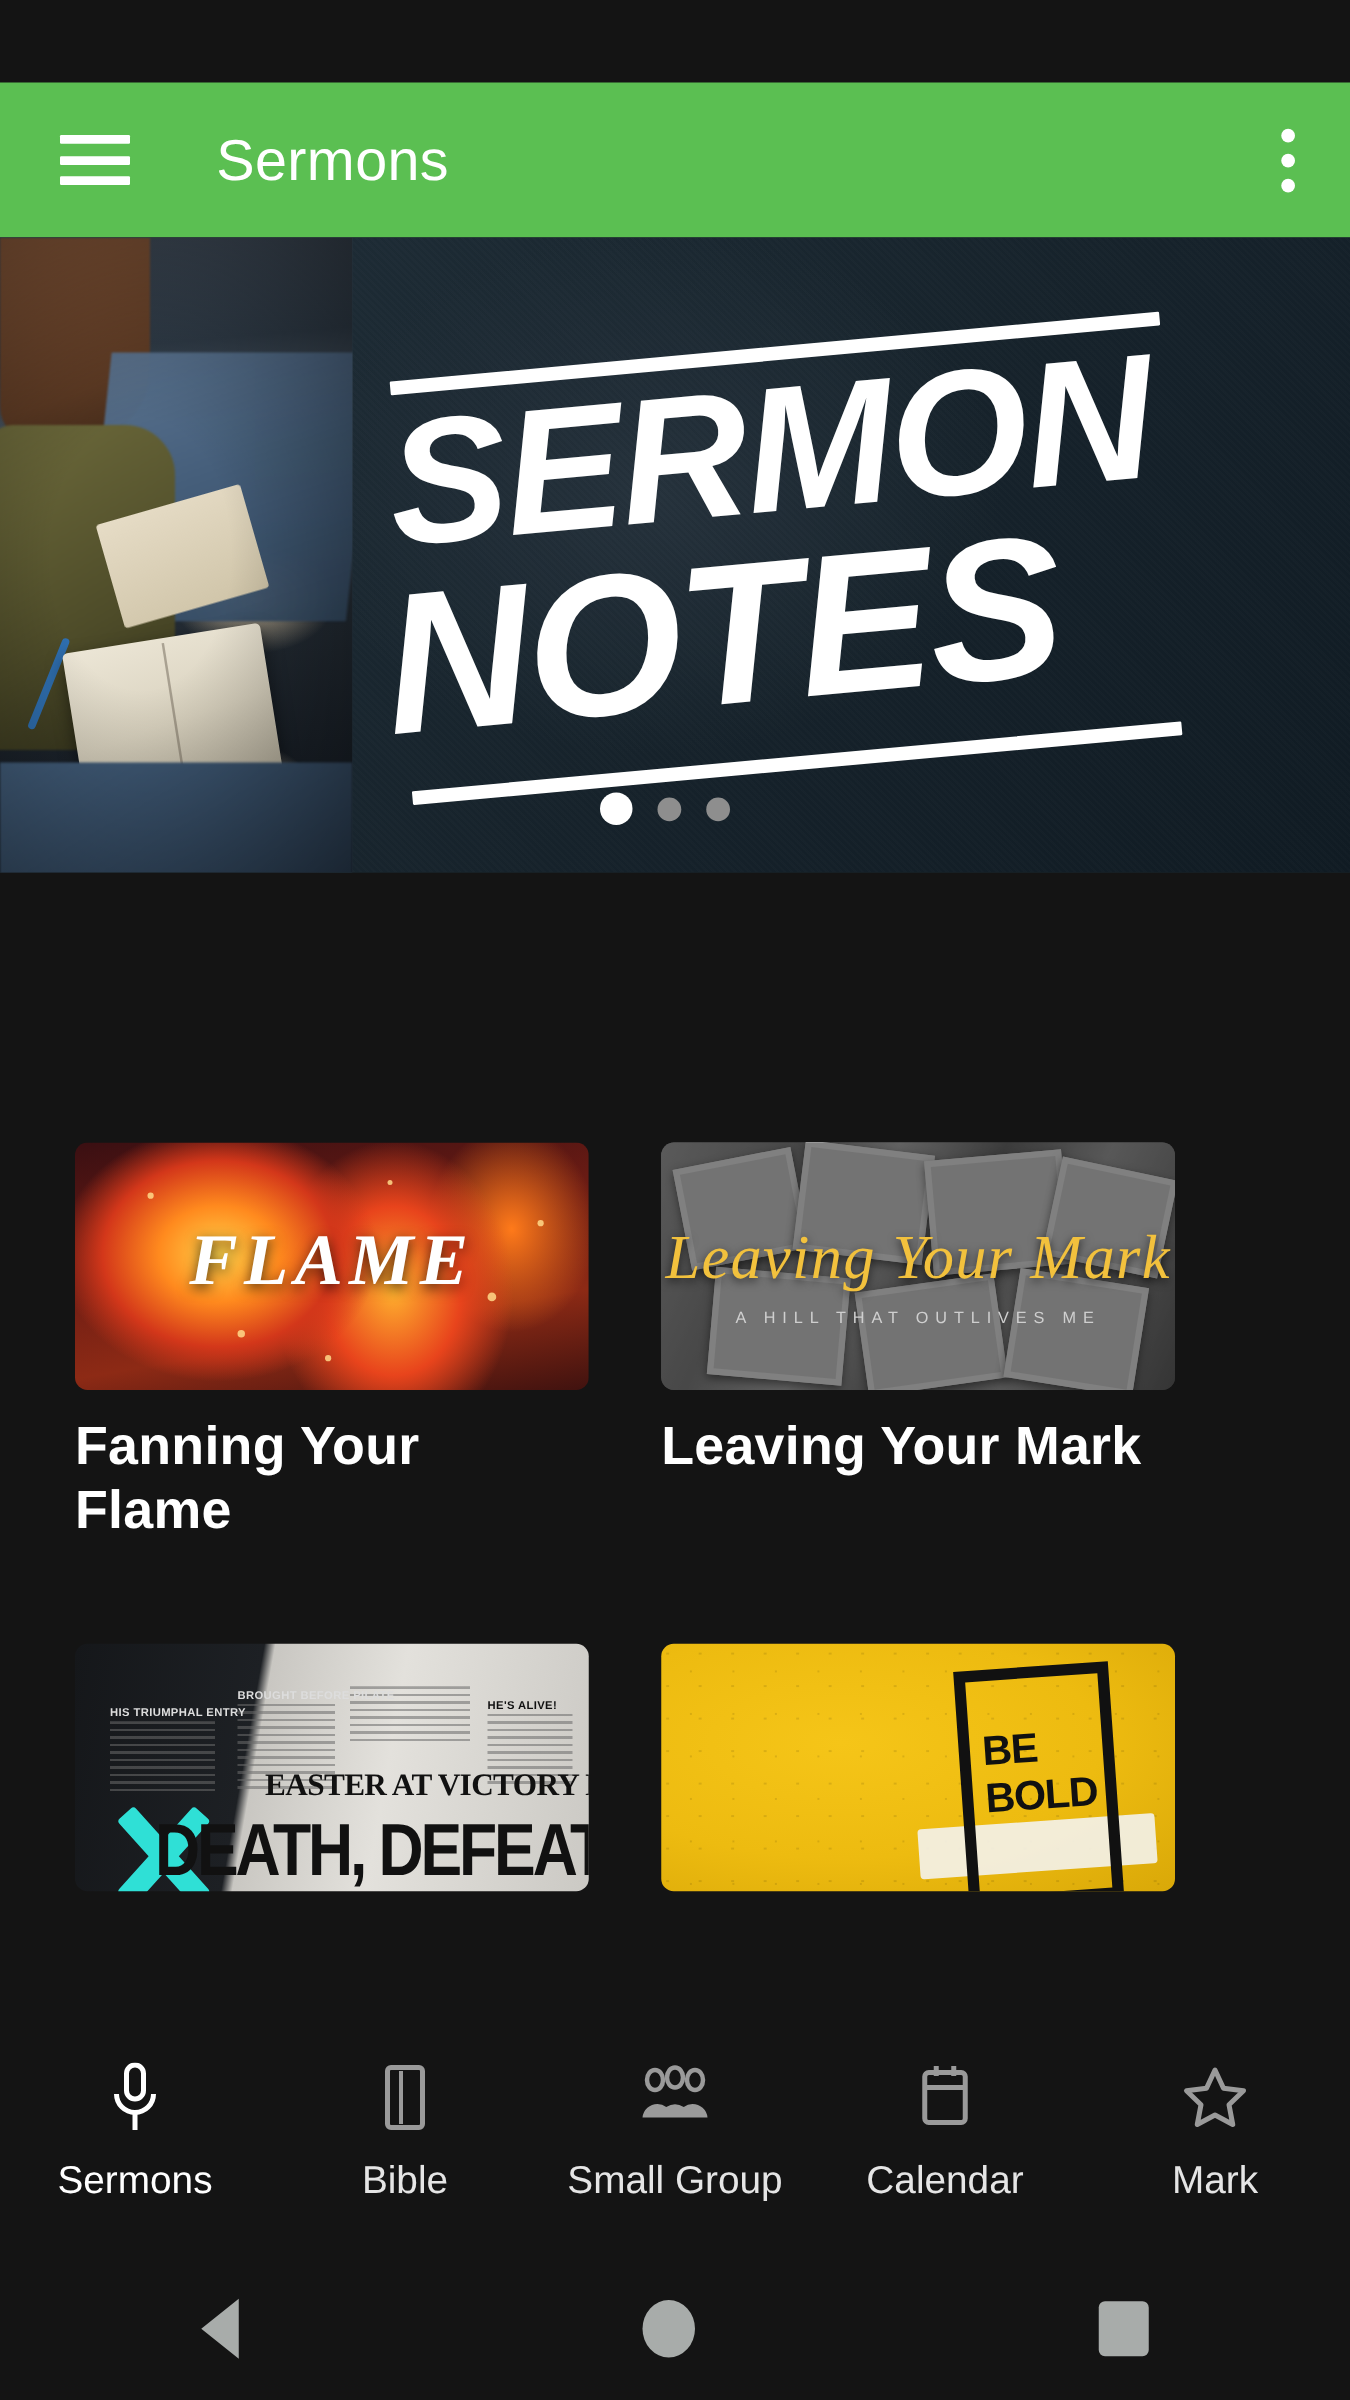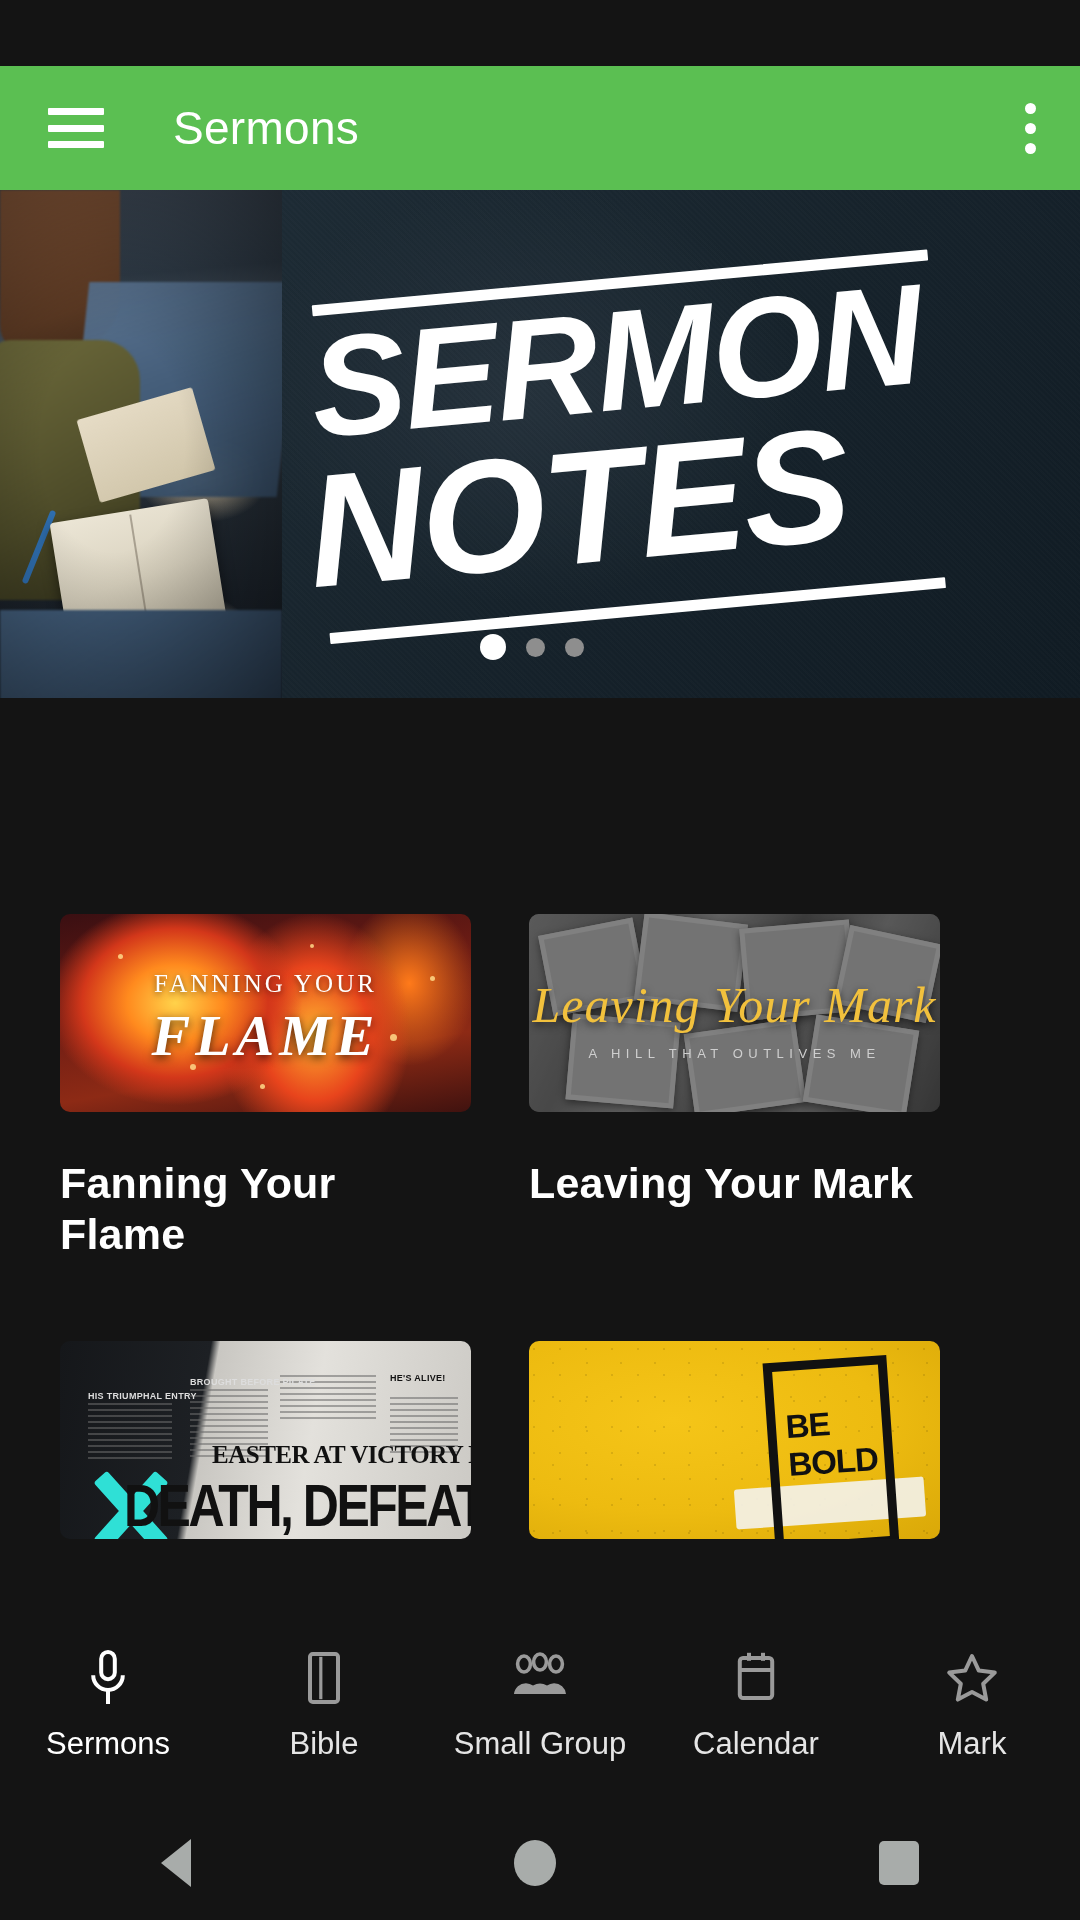--- a/index.html
+++ b/index.html
@@ -78,21 +78,21 @@
   .dot { border-radius:50%; }
   .dot-active { width:26px; height:26px; background:#fff; }
   .dot-idle { width:19px; height:19px; background:#8e8e8e; }
 
   
   .grid { position:absolute; top:698px; left:0; width:1080px; height:930px; padding:0 60px; overflow:hidden; }
   .row { display:flex; gap:58px; }
   .row1 { margin-top:216px; }
   .card { width:411px; cursor:pointer; }
   .thumb { width:411px; height:198px; border-radius:10px; overflow:hidden; position:relative; background:#222; }
-  .card-title { color:#fff; font-size:43px; font-weight:bold; line-height:1.18; margin-top:46px; letter-spacing:0.2px; }
+  .card-title { color:#fff; font-size:43px; font-weight:bold; line-height:1.18; margin-top:20px; letter-spacing:0.2px; }
 
   
   .t-flame {
     background:
       radial-gradient(ellipse 150px 120px at 28% 45%, #ffd24a 0%, #ff8a1e 32%, #d3371a 62%, rgba(60,10,10,0) 85%),
       radial-gradient(ellipse 120px 150px at 62% 60%, #ffb02e 0%, #e8441c 45%, rgba(50,8,8,0) 80%),
       radial-gradient(ellipse 90px 110px at 85% 35%, #ff7a1a 0%, rgba(60,10,10,0) 75%),
       linear-gradient(170deg,#3a0f12 0%,#6d1c14 40%,#8d2a15 70%,#40120f 100%);
   }
   .t-flame .spark { position:absolute; border-radius:50%; background:#ffd98a; opacity:.85; }
@@ -211,21 +211,20 @@
 
       <div class="card">
         <div class="thumb t-flame">
           <span class="spark" style="left:58px;top:40px;width:5px;height:5px;"></span>
           <span class="spark" style="left:130px;top:150px;width:6px;height:6px;"></span>
           <span class="spark" style="left:250px;top:30px;width:4px;height:4px;"></span>
           <span class="spark" style="left:330px;top:120px;width:7px;height:7px;"></span>
           <span class="spark" style="left:200px;top:170px;width:5px;height:5px;"></span>
           <span class="spark" style="left:370px;top:62px;width:5px;height:5px;"></span>
           <div class="flame-txt">
-            <div class="flame-sub">FANNING YOUR</div>
             <div class="flame-main">FLAME</div>
           </div>
         </div>
         <div class="card-title">Fanning Your Flame</div>
       </div>
 
       <div class="card">
         <div class="thumb t-mark">
           <span class="polaroid" style="left:16px;top:12px;width:96px;height:82px;transform:rotate(-11deg);"></span>
           <span class="polaroid" style="left:110px;top:4px;width:104px;height:88px;transform:rotate(7deg);"></span>
@@ -247,21 +246,21 @@
     <div class="row row2" style="margin-top:82px;">
 
       <div class="card">
         <div class="thumb t-death">
           <span class="news-col" style="left:28px;top:62px;width:84px;height:58px;"></span>
           <span class="news-col" style="left:130px;top:48px;width:78px;height:72px;"></span>
           <span class="news-col" style="left:220px;top:34px;width:96px;height:46px;"></span>
           <span class="news-col" style="left:330px;top:56px;width:68px;height:60px;"></span>
           <span class="news-head light" style="left:28px;top:50px;">HIS TRIUMPHAL ENTRY</span>
           <span class="news-head light" style="left:130px;top:36px;">BROUGHT BEFORE PILATE</span>
-          <span class="news-head" style="left:330px;top:32px;">HE'S ALIVE!</span>
+          <span class="news-head" style="left:330px;top:44px;">HE'S ALIVE!</span>
           <div class="death-easter">EASTER AT VICTORY HILL</div>
           <div class="death-x">
               <span></span>
               <span></span>
             </div>
           <div class="death-main">DEATH, DEFEATED</div>
         </div>
         <div class="card-title"></div>
       </div>
 

